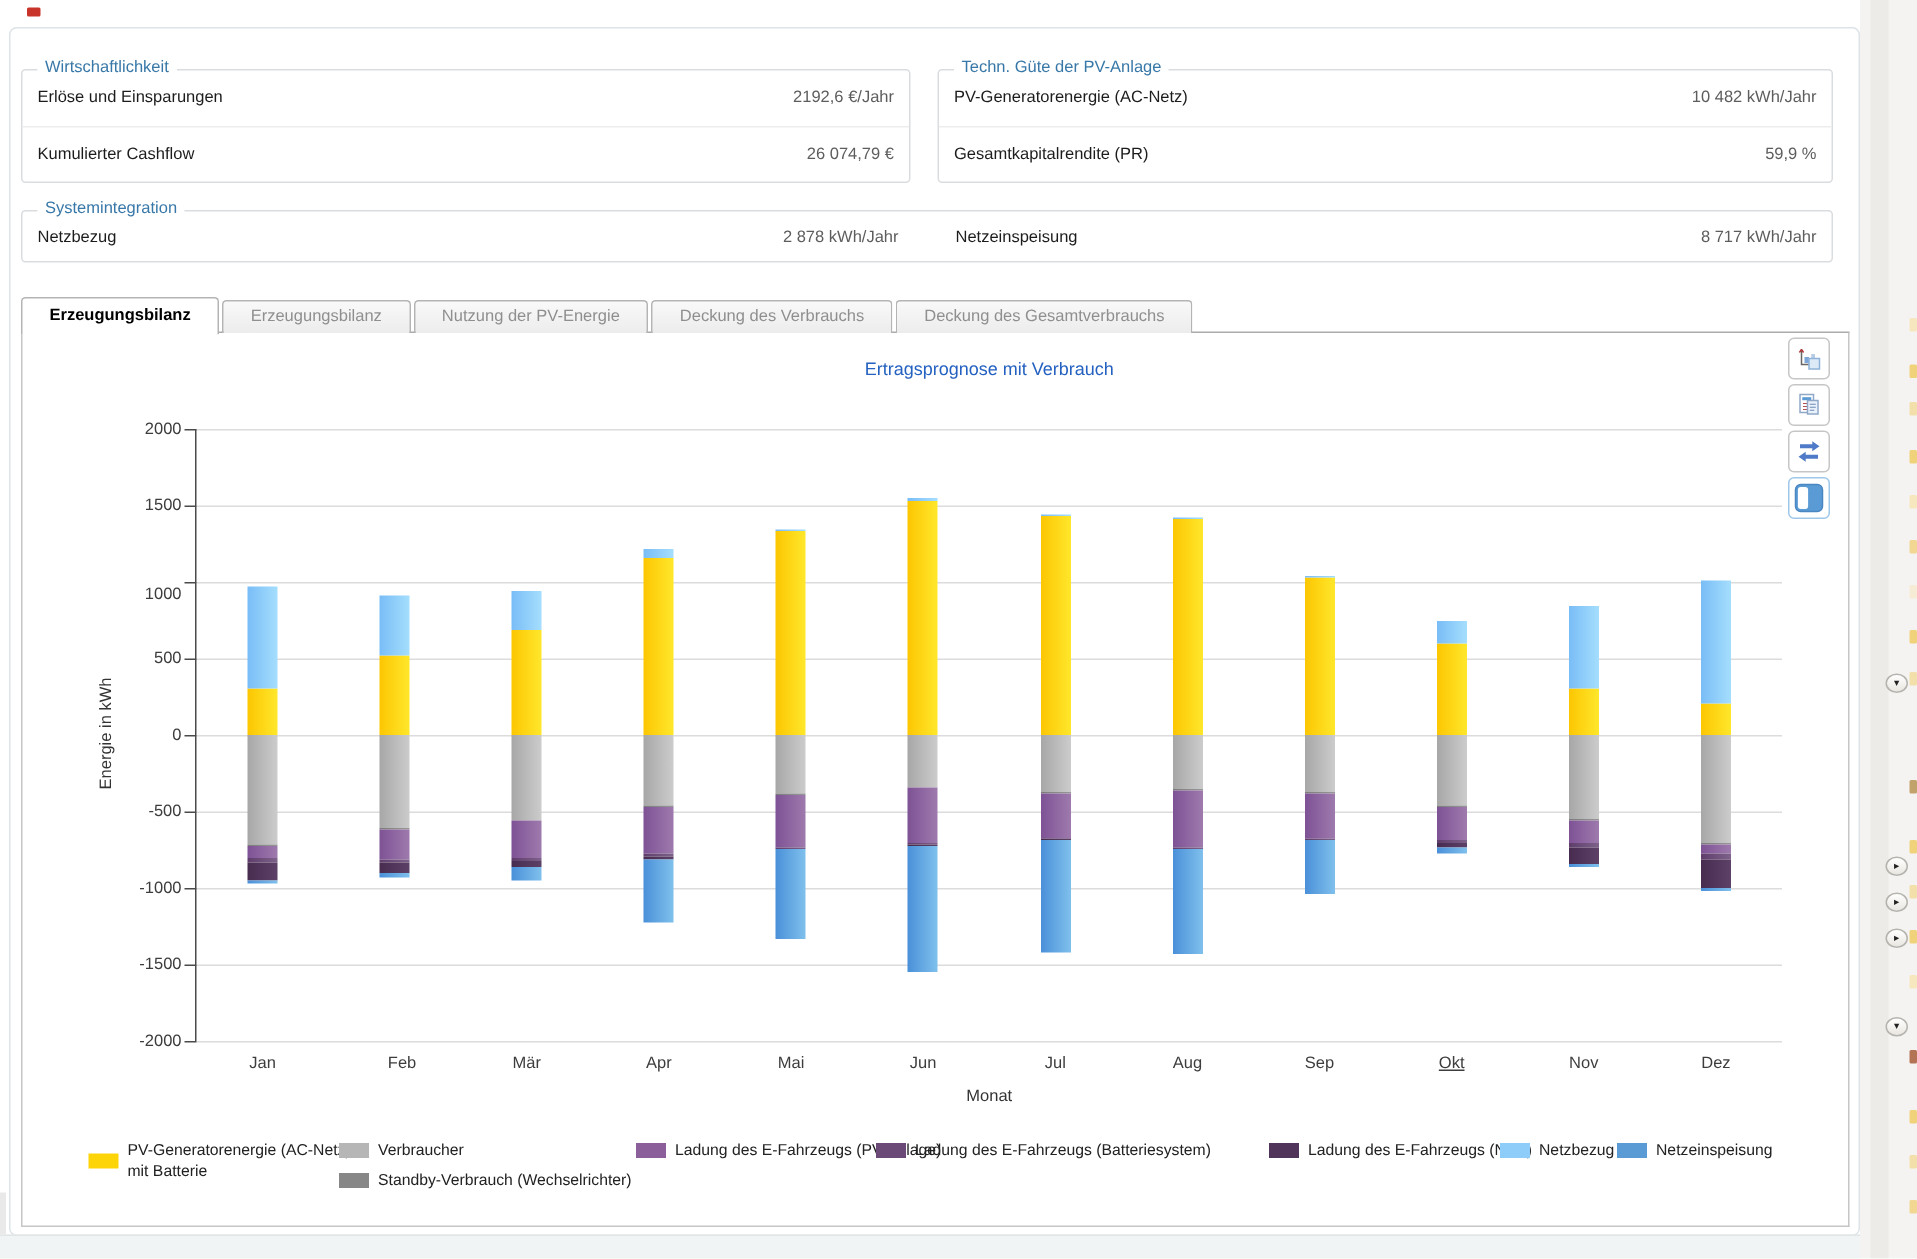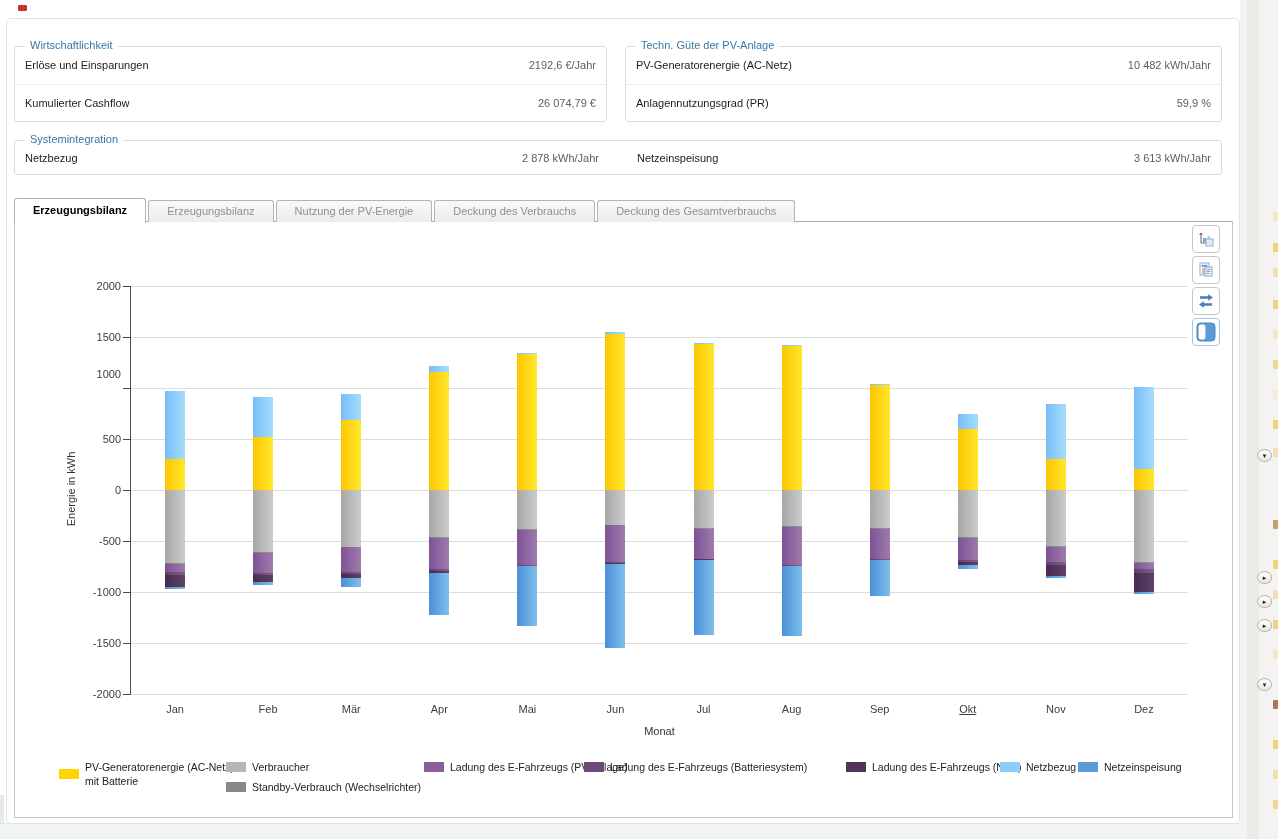--- a/index.html
+++ b/index.html
@@ -90,48 +90,49 @@
     </div>
 </div>
 <div class="gb" style="left:625px;top:46px;width:595px;height:74px;text-align:right;">
   <span class="gb-title">Techn. Güte der PV-Anlage</span>
   <div class="rows">
       <div class="row">
         <span class="lbl">PV-Generatorenergie (AC-Netz)</span>
         <span class="val">10 482 kWh/Jahr</span>
       </div>
       <div class="row">
-        <span class="lbl">Anlagennutzungsgrad (PR)</span>
+        <span class="lbl">Gesamtkapitalrendite (PR)</span>
         <span class="val">59,9 %</span>
       </div>
     </div>
 </div>
 <div class="gb gb-h" style="left:14px;top:140px;width:1206px;height:33px;">
   <span class="gb-title">Systemintegration</span>
   <div class="rows">
       <div class="row">
         <span class="lbl">Netzbezug</span>
         <span class="val">2 878 kWh/Jahr</span>
       </div>
       <div class="row">
         <span class="lbl">Netzeinspeisung</span>
-        <span class="val">3 613 kWh/Jahr</span>
+        <span class="val">8 717 kWh/Jahr</span>
       </div>
     </div>
 </div>
 
 <div class="tabs" id="tabs">
     <div class="tab active">Erzeugungsbilanz</div>
     <div class="tab">Erzeugungsbilanz</div>
     <div class="tab">Nutzung der PV-Energie</div>
     <div class="tab">Deckung des Verbrauchs</div>
     <div class="tab">Deckung des Gesamtverbrauchs</div>
   </div>
 
 <div class="panel">
+  <div class="ctitle">Ertragsprognose mit Verbrauch</div>
   <div class="tools" id="tools">
       <div class="tool-btn">
         <span>
           <svg width="18" height="18" viewBox="0 0 18 18">
             <path d="M4 3v10h10" fill="none" stroke="#676767"></path>
             <path d="M4 3 2.6 5M4 3l1.4 2" stroke="#b23b3b" fill="none"></path>
             <rect x="6" y="8" width="3" height="4" fill="#7da7d9"></rect>
             <rect x="10.5" y="6" width="2.5" height="6" fill="#b8cce4"></rect>
             <rect x="9" y="9" width="7" height="7" fill="#dce9f7" stroke="#8fb2d9"></rect>
           </svg>
@@ -170,21 +171,21 @@
     <div class="ytitle">Energie in kWh</div>
     <div class="xtitle">Monat</div>
   <div class="grid" style="top: 0px;"></div>
       <div class="tick" style="top: 0px;"></div>
       <div class="ylab" style="top: -6px;">2000</div>
       <div class="grid" style="top: 51px;"></div>
       <div class="tick" style="top: 51px;"></div>
       <div class="ylab" style="top: 45px;">1500</div>
       <div class="grid" style="top: 102px;"></div>
       <div class="tick" style="top: 102px;"></div>
-      <div class="ylab" style="top: 82px;">1000</div>
+      <div class="ylab" style="top: 104px;">1000</div>
       <div class="grid" style="top: 153px;"></div>
       <div class="tick" style="top: 153px;"></div>
       <div class="ylab" style="top: 147px;">500</div>
       <div class="grid" style="top: 204px;"></div>
       <div class="tick" style="top: 204px;"></div>
       <div class="ylab" style="top: 198px;">0</div>
       <div class="grid" style="top: 255px;"></div>
       <div class="tick" style="top: 255px;"></div>
       <div class="ylab" style="top: 249px;">-500</div>
       <div class="grid" style="top: 306px;"></div>

